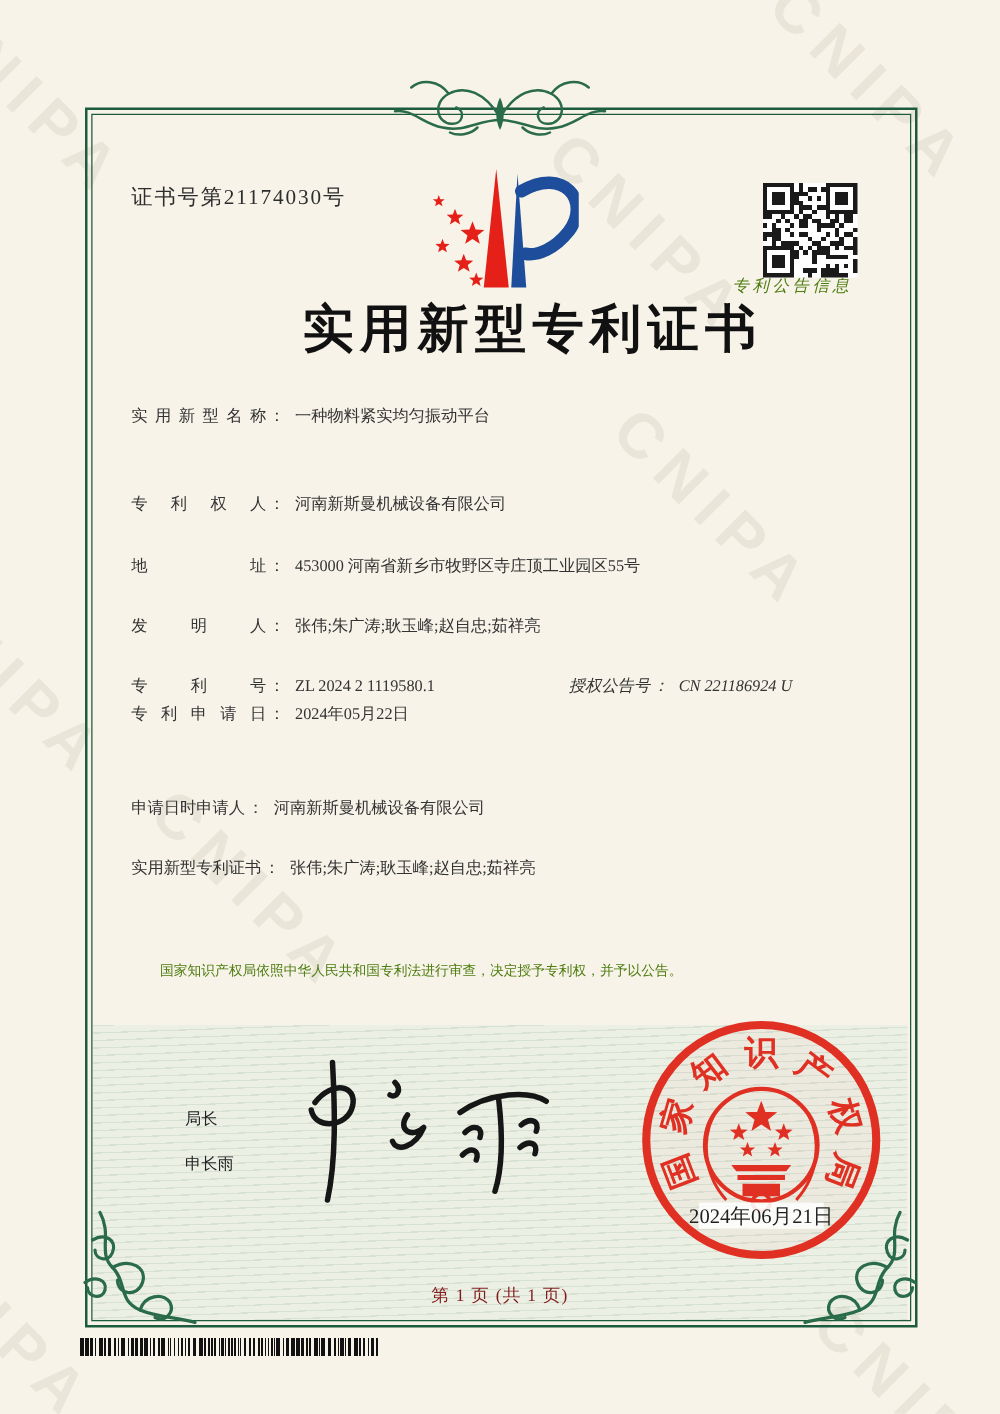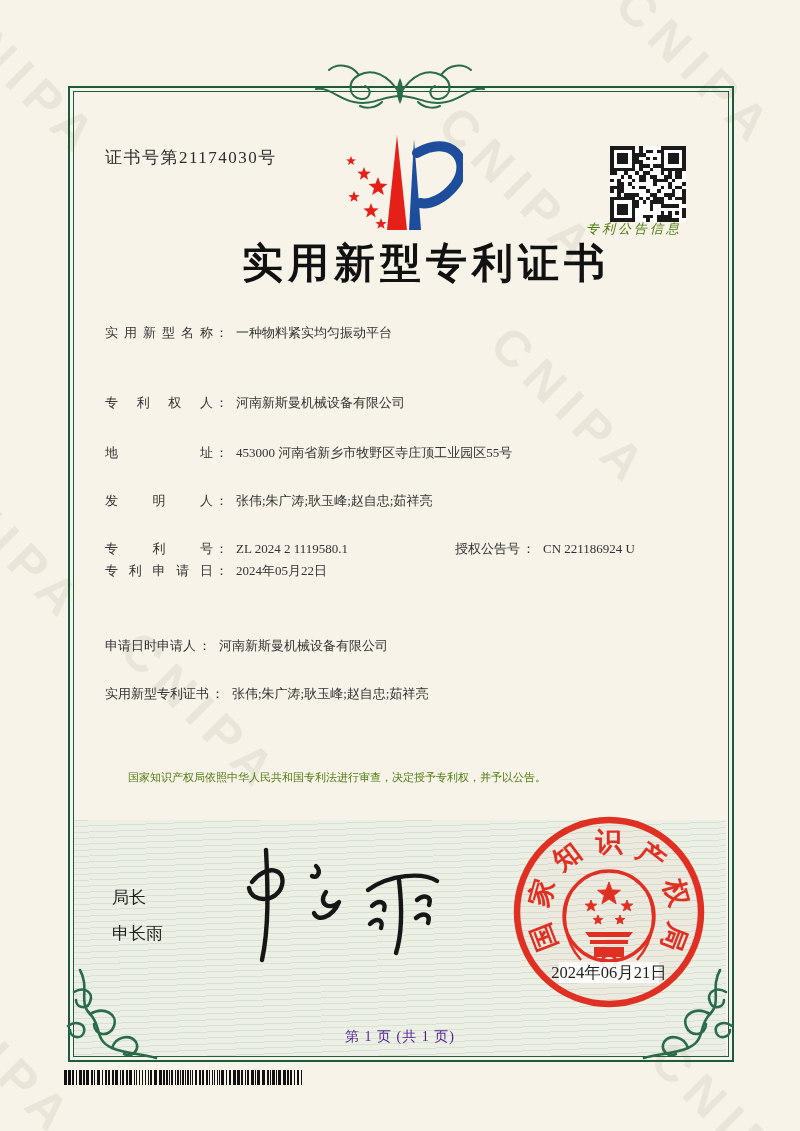--- a/index.html
+++ b/index.html
@@ -42,41 +42,41 @@
   .qr-label{left:586px;top:220px;width:124px;text-align:left;font-size:13px;letter-spacing:3px;color:#4d7c0f;font-style:italic;}
   .page-title{
     left:0;top:236px;width:800px;text-align:center;
     font-size:41px;font-weight:bold;letter-spacing:5px;color:#111;padding-left:26px;
   }
   
   .row{position:absolute;left:105px;width:620px;font-size:13px;color:#333;z-index:4;}
   .f-label{display:inline-block;width:108px;text-align:justify;text-align-last:justify;vertical-align:top;}
   .f-label.wide{width:auto;text-align:right;text-align-last:auto;}
   .colon{padding:0 8px 0 2px;}
-  .pair-right{position:absolute;left:350px;top:0;white-space:nowrap;}
+  .pair-right{position:absolute;left:350px;top:0;white-space:nowrap;font-style:italic;}
   .pair-right .f-label{width:auto;text-align:left;text-align-last:auto;}
   
   .statement{left:78px;top:760px;width:645px;font-size:11px;line-height:35px;color:#4d7c0f;z-index:4;}
   .statement .l1{padding-left:50px;}
   .statement div{text-align:justify;}
   
-  .signoff{font-family:"Liberation Sans","DejaVu Sans",sans-serif;font-size:17px;color:#222;z-index:4;}
+  .signoff{font-family:"Liberation Sans","DejaVu Sans",sans-serif;font-size:13px;color:#222;z-index:4;margin-left:36px;}
   .role{left:112px;top:886px;}
   .director{left:112px;top:922px;}
   
   #seal-ring-text text{
     font-family:"Liberation Serif","DejaVu Serif",serif;
     font-weight:bold;font-size:27px;fill:#e02517;
   }
   .seal-date-text{
     font-family:"Liberation Serif","DejaVu Serif",serif;
     font-size:16.5px;fill:#141414;
   }
   
-  .page-footer{left:0;top:1028px;width:800px;text-align:center;font-size:14px;letter-spacing:1px;color:#4c1d95;z-index:4;}
+  .page-footer{left:0;top:1028px;width:800px;text-align:center;font-size:14px;letter-spacing:1px;color:#7f1d1d;z-index:4;}
 </style>
 </head>
 <body>
 
 <span class="wm" style="left:-30px;top:-15px">CNIPA</span>
 <span class="wm" style="left:645px;top:-25px">CNIPA</span>
 <span class="wm" style="left:468px;top:95px">CNIPA</span>
 <span class="wm" style="left:520px;top:315px">CNIPA</span>
 <span class="wm" style="left:-45px;top:450px">CNIPA</span>
 <span class="wm" style="left:150px;top:620px">CNIPA</span>

